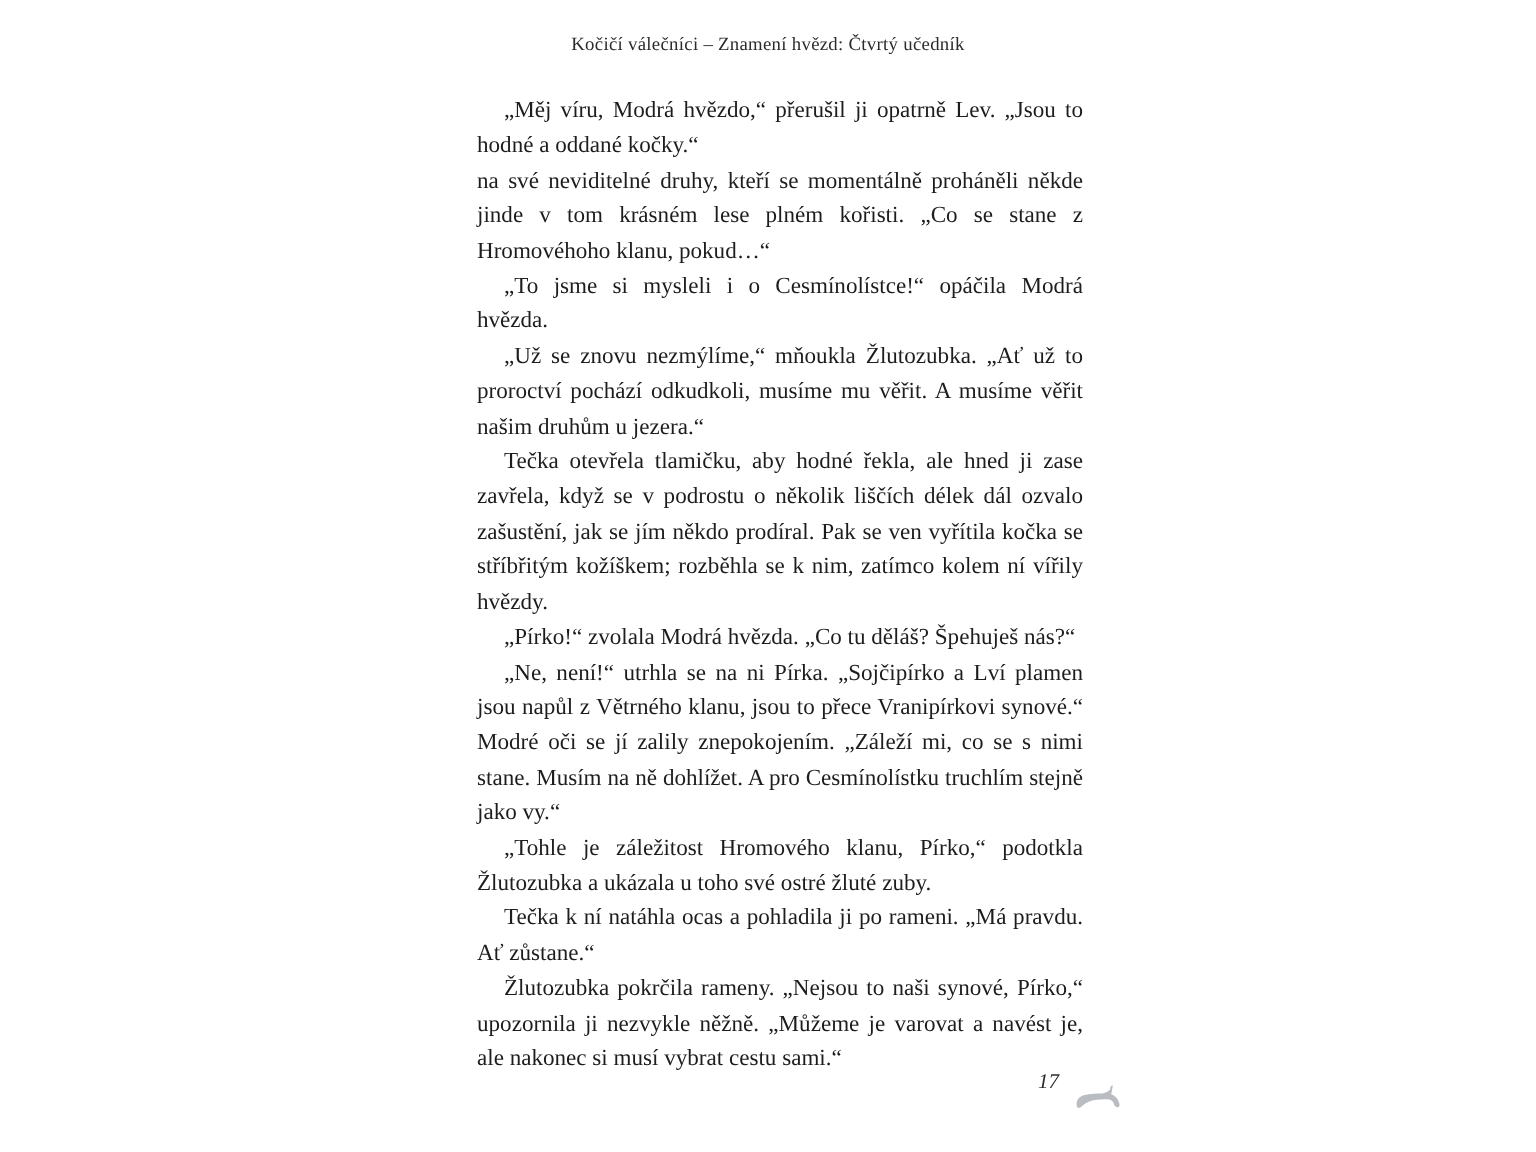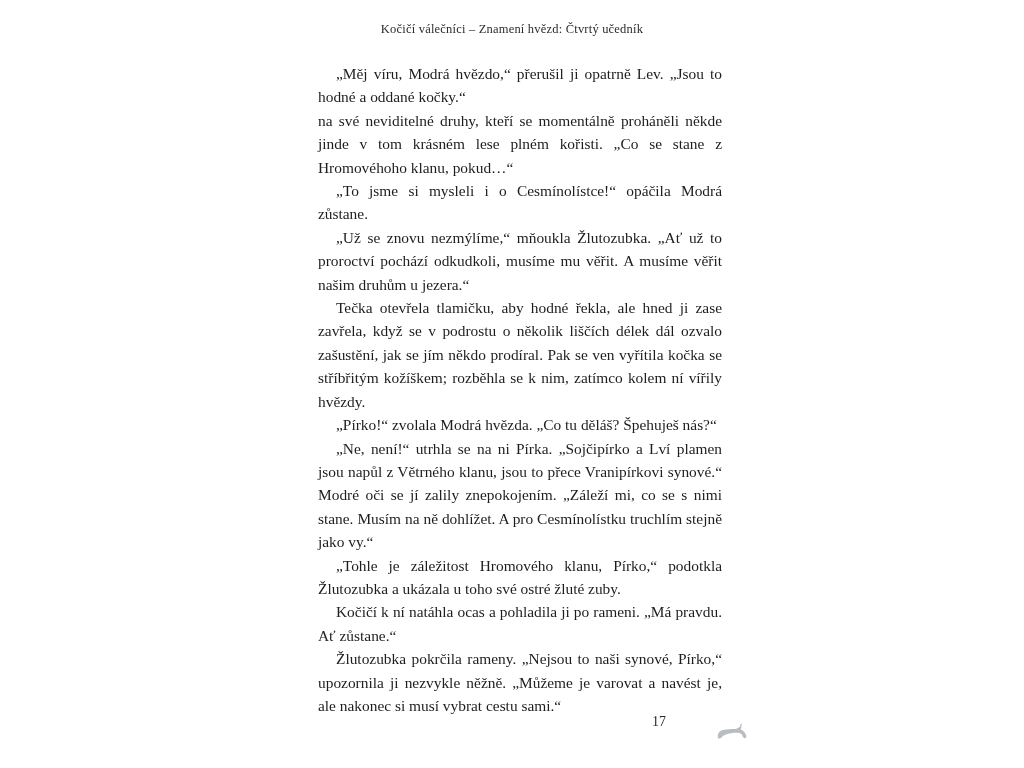--- a/index.html
+++ b/index.html
@@ -52,24 +52,25 @@
     text-align: justify;
     text-indent: 0;
     color: #1d1d1d;
     hyphens: manual;
   }
   .para.indent {
     text-indent: 18px;
   }
   .folio {
     position: absolute;
-    left: 652px;
+    left: 692px;
     top: 714px;
     font-size: 14px;
     color: #2b2b2b;
+    font-style: italic;
   }
   .deco {
     position: absolute;
     left: 714px;
     top: 722px;
     width: 34px;
     height: 18px;
   }
   .deco svg { display: block; }
 </style>
@@ -78,27 +79,27 @@
 
 <div class="page">
 
   <div class="page-shadow-left"></div>
 
   <div class="header">Kočičí válečníci – Znamení hvězd: Čtvrtý učedník</div>
 
   <div class="content">
     <p class="para indent">„Měj víru, Modrá hvězdo,“ přerušil ji opatrně Lev. „Jsou to hodné a oddané kočky.“</p>
     <p class="para">na své neviditelné druhy, kteří se momentálně proháněli někde jinde v tom krásném lese plném kořisti. „Co se stane z Hromového­ho klanu, pokud…“</p>
-    <p class="para indent">„To jsme si mysleli i o Cesmínolístce!“ opáčila Modrá zůstane.</p>
+    <p class="para indent">„To jsme si mysleli i o Cesmínolístce!“ opáčila Modrá hvězda.</p>
     <p class="para indent">„Už se znovu nezmýlíme,“ mňoukla Žlutozubka. „Ať už to proroctví pochází odkudkoli, musíme mu věřit. A musíme věřit našim druhům u jezera.“</p>
     <p class="para indent">Tečka otevřela tlamičku, aby hodné řekla, ale hned ji zase zavřela, když se v podrostu o několik liščích délek dál ozvalo zašustění, jak se jím někdo prodíral. Pak se ven vyřítila kočka se stříbřitým kožíškem; rozběhla se k nim, zatímco kolem ní vířily hvězdy.</p>
     <p class="para indent">„Pírko!“ zvolala Modrá hvězda. „Co tu děláš? Špehuješ nás?“</p>
     <p class="para indent">„Ne, není!“ utrhla se na ni Pírka. „Sojčipírko a Lví plamen jsou napůl z Větrného klanu, jsou to přece Vranipírkovi synové.“ Modré oči se jí zalily znepokojením. „Záleží mi, co se s nimi stane. Musím na ně dohlížet. A pro Cesmínolístku truchlím stejně jako vy.“</p>
     <p class="para indent">„Tohle je záležitost Hromového klanu, Pírko,“ podotkla Žlutozubka a ukázala u toho své ostré žluté zuby.</p>
-    <p class="para indent">Kočičí k ní natáhla ocas a pohladila ji po rameni. „Má pravdu. Ať zůstane.“</p>
+    <p class="para indent">Tečka k ní natáhla ocas a pohladila ji po rameni. „Má pravdu. Ať zůstane.“</p>
     <p class="para indent">Žlutozubka pokrčila rameny. „Nejsou to naši synové, Pírko,“ upozornila ji nezvykle něžně. „Můžeme je varovat a navést je, ale nakonec si musí vybrat cestu sami.“</p>
   </div>
 
   <div class="folio">17</div>
 
   <div class="deco">
     <svg width="34" height="18" viewBox="0 0 34 18" xmlns="http://www.w3.org/2000/svg">
       <path d="M4 16 C3 12 5 9 9 8 C13 7 17 7 21 7 C24 6.4 26 5 27 3 C27.6 4.6 27.4 6.2 26.6 7.4 C29 8.2 31 10 32 13 C32.6 14.6 32.4 15.6 31.6 16 C30.4 16.6 29 15.6 28.6 14 C28.2 12.4 27 11.4 25.4 11 C23 10.6 20 10.8 17 11.2 C13 11.8 9.6 13 7.4 15.4 C6.4 16.6 5 17 4 16 Z" fill="#b9bcc0"></path>
       <path d="M25.8 3.6 C26.4 2.6 27 1.8 27.6 1.2 C27.8 2.2 27.8 3.2 27.4 4.2 Z" fill="#b9bcc0"></path>
     </svg>

